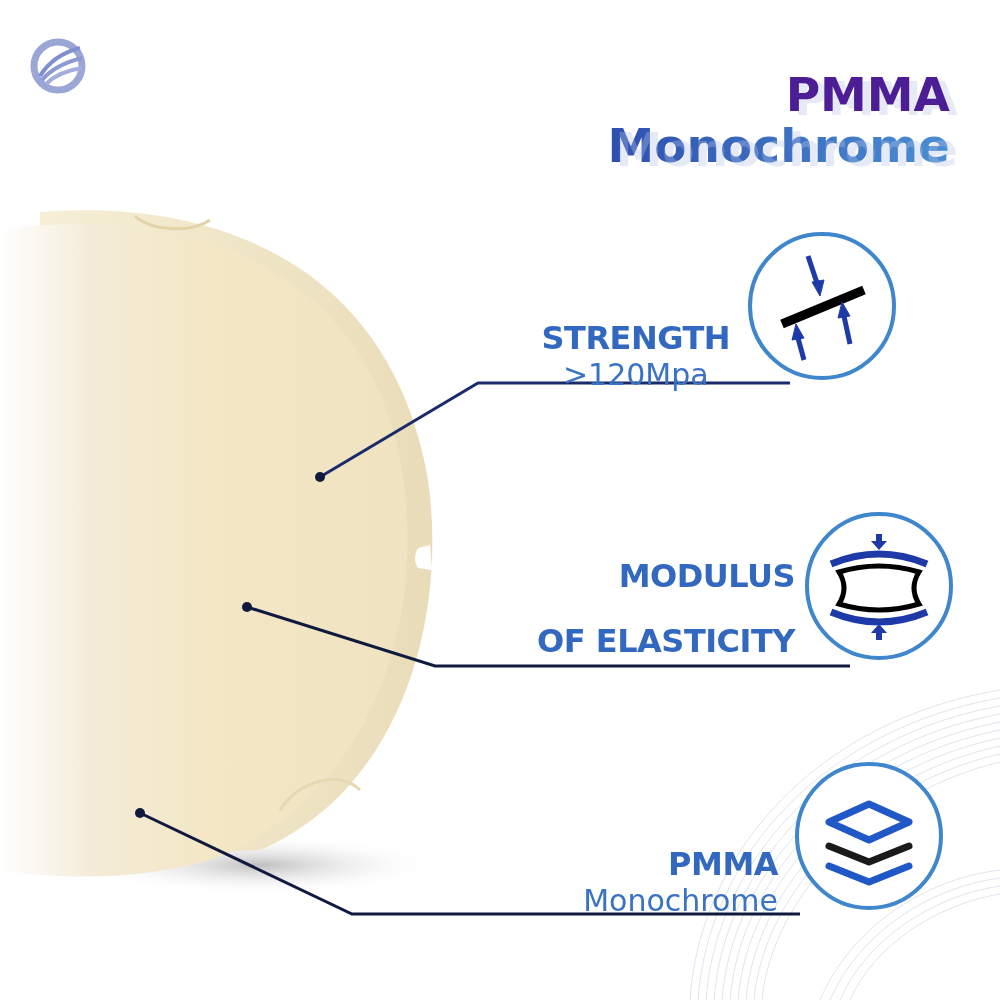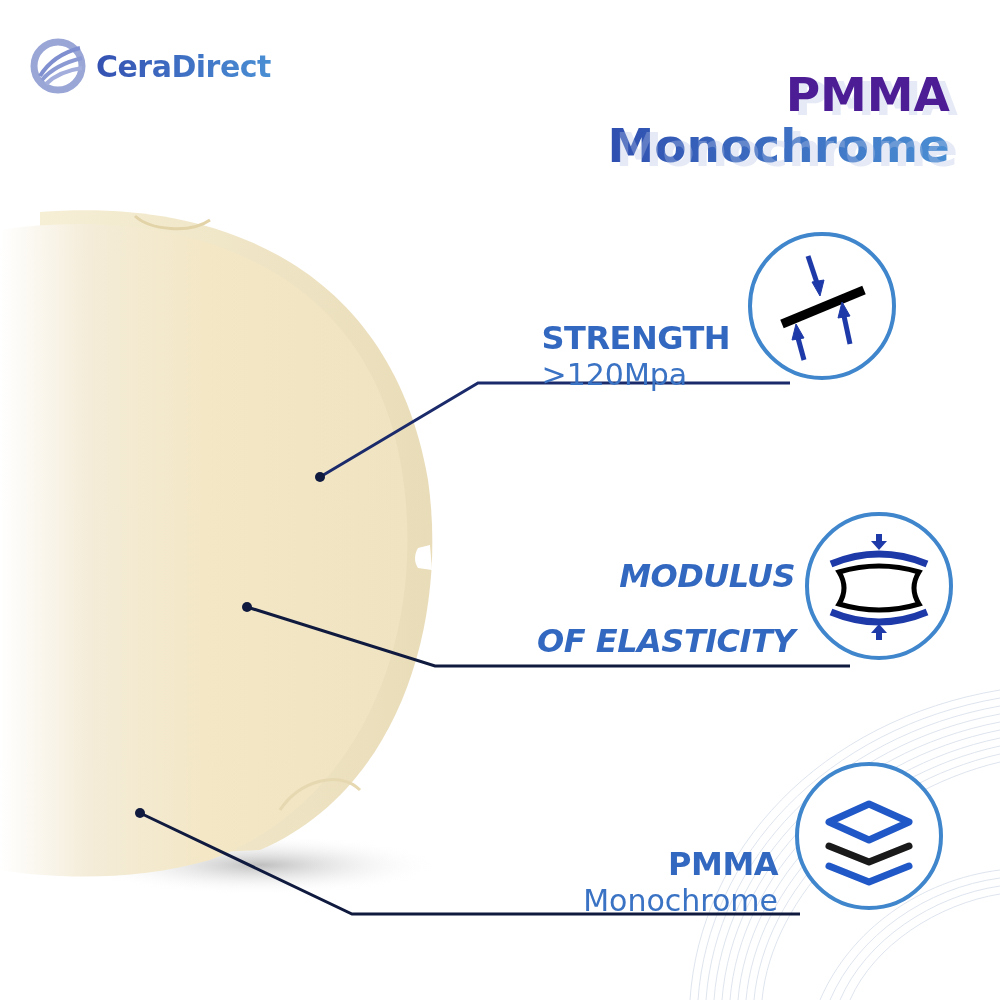--- a/index.html
+++ b/index.html
@@ -6,21 +6,21 @@
   body{width:1000px;height:1000px;position:relative;overflow:hidden;background:#ffffff;font-family:"DejaVu Sans","Liberation Sans",sans-serif;}
   .abs{position:absolute;}
   .logo{left:30px;top:38px;display:flex;align-items:center;}
   .logo-text{font-family:"DejaVu Sans",sans-serif;font-weight:bold;font-size:30px;letter-spacing:-0.5px;
     background:linear-gradient(90deg,#3451b2,#4a8fd4);-webkit-background-clip:text;background-clip:text;color:transparent;margin-left:10px;}
   .title{right:50px;top:70px;text-align:right;font-weight:bold;line-height:1.08;
     color:#3a6bbf;text-shadow:8px 4px 0 rgba(180,195,230,0.35);}
   .title .l1{font-size:47px;color:#4c1d95;}
   .title .l2{font-size:47px;background:linear-gradient(90deg,#2f4fb0,#4a8ed3);-webkit-background-clip:text;background-clip:text;color:transparent;}
   .feat-label{font-weight:bold;font-size:32px;color:#3368c0;text-align:right;line-height:1.17;letter-spacing:-0.5px;margin-top:28px;}
-  .feat-value{font-size:30px;color:#3a72c4;text-align:left;font-family:"DejaVu Sans",sans-serif;font-weight:normal;}
+  .feat-value{font-size:30px;color:#3a72c4;text-align:center;font-family:"DejaVu Sans",sans-serif;font-weight:normal;}
   .icon-circle{width:148px;height:148px;border-radius:50%;border:4px solid #3f86cc;background:#fff;box-sizing:border-box;}
 </style>
 </head>
 <body>
 
 <svg class="abs" style="left:0;top:0;" width="1000" height="1000" viewBox="0 0 1000 1000">
   <g fill="none" stroke="#dfe5ee" stroke-width="1">
     <path d="M690 1000 C 700 850, 820 720, 1000 690"></path>
     <path d="M698 1000 C 708 855, 826 728, 1000 698"></path>
     <path d="M706 1000 C 716 860, 832 736, 1000 706"></path>
@@ -38,21 +38,20 @@
   </g>
 </svg>
 
 <div class="abs logo">
   <svg width="56" height="56" viewBox="0 0 56 56">
     <circle cx="28" cy="28" r="24" fill="none" stroke="#9aa6d6" stroke-width="7"></circle>
     <path d="M10 38 C 20 22, 34 14, 50 10" fill="none" stroke="#7f8fcf" stroke-width="4"></path>
     <path d="M12 42 C 22 30, 36 24, 52 20" fill="none" stroke="#8c9ad4" stroke-width="4"></path>
     <path d="M16 46 C 26 36, 38 32, 52 30" fill="none" stroke="#a3aedc" stroke-width="4"></path>
   </svg>
-  <span class="logo-text">CeraDirect</span>
 </div>
 
 <div class="abs title">
   <div class="l1">PMMA</div>
   <div class="l2">Monochrome</div>
 </div>
 
 <svg class="abs" style="left:0;top:200px;" width="480" height="720" viewBox="0 0 480 720">
   <defs>
     <linearGradient id="discFade" x1="0" x2="1" y1="0" y2="0">
@@ -114,21 +113,21 @@
       <line x1="56" y1="20" x2="66" y2="50" stroke-width="5"></line>
       <polygon points="60,46 72,44 68,60"></polygon>
       <line x1="98" y1="108" x2="92" y2="80" stroke-width="5"></line>
       <polygon points="86,82 98,80 90,66"></polygon>
       <line x1="52" y1="124" x2="46" y2="102" stroke-width="5"></line>
       <polygon points="40,104 52,102 44,88"></polygon>
     </g>
   </svg>
 </div>
 
-<div class="abs" style="right:205px;top:530px;font-style:italic;">
+<div class="abs" style="right:205px;top:530px;">
   <div class="feat-label">MODULUS</div>
   <div class="feat-label">OF ELASTICITY</div>
 </div>
 <div class="abs icon-circle" style="left:805px;top:512px;">
   <svg width="140" height="140" viewBox="0 0 140 140" style="position:absolute;left:0;top:0;">
     <path d="M22 48 Q 70 28 118 48" fill="none" stroke="#1e3aa8" stroke-width="7"></path>
     <path d="M22 96 Q 70 116 118 96" fill="none" stroke="#1e3aa8" stroke-width="7"></path>
     <path d="M30 56 Q 70 44 110 56 Q 100 72 110 88 Q 70 100 30 88 Q 40 72 30 56 Z" fill="none" stroke="#000" stroke-width="5"></path>
     <g fill="#1e3aa8">
       <rect x="67" y="18" width="6" height="8"></rect>

